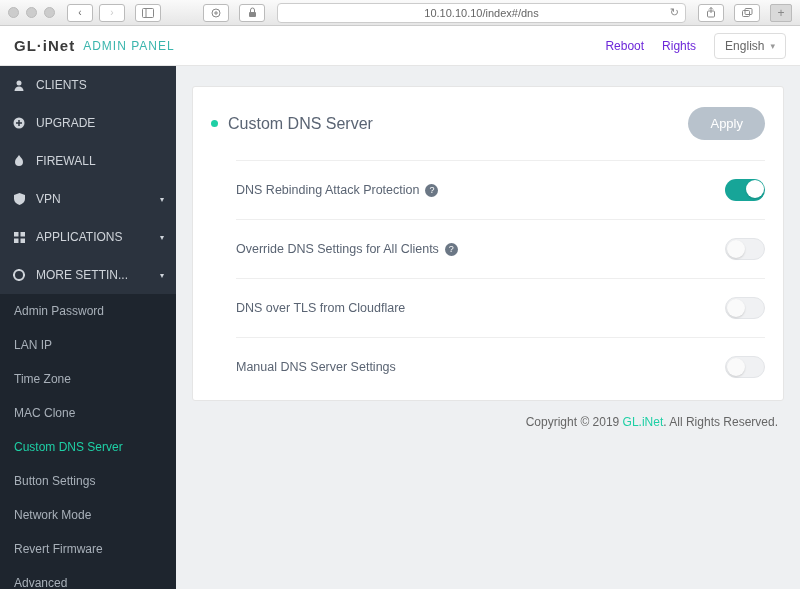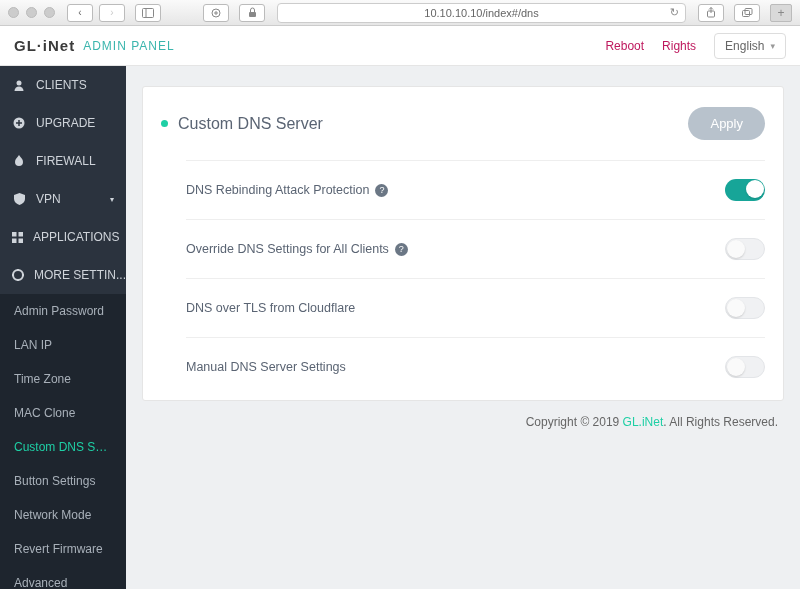--- a/index.html
+++ b/index.html
@@ -16,28 +16,28 @@
 .toolbar-btn { width: 26px; height: 18px; border: 1px solid #bbb; border-radius: 3px; background: #fff; display: flex; align-items: center; justify-content: center; font-size: 10px; color: #666; }
 .plus-tab { width: 22px; height: 18px; background: #d9d9d9; border: 1px solid #bbb; display: flex; align-items: center; justify-content: center; font-size: 12px; color: #888; border-radius: 2px; }
 
 
 .app { height: 563px; display: flex; flex-direction: column; background: #f5f5f5; }
 .topnav { height: 40px; background: #fff; border-bottom: 1px solid #e5e5e5; display: flex; align-items: center; padding: 0 14px; }
 .logo { font-size: 15px; font-weight: 600; color: #3a3a3a; letter-spacing: 1px; }
 .logo .dot { color: #3a3a3a; }
 .admin-panel-label { margin-left: 8px; font-size: 12px; color: #3ab5ad; letter-spacing: 1px; font-weight: 500; }
 .topnav-right { margin-left: auto; display: flex; align-items: center; gap: 18px; }
-.topnav-link { font-size: 12px; color: #be185d; cursor: pointer; }
+.topnav-link { font-size: 12px; color: #6d28d9; cursor: pointer; }
 .lang-select { border: 1px solid #ddd; border-radius: 4px; padding: 5px 10px; font-size: 12px; color: #666; display: flex; align-items: center; gap: 6px; cursor: pointer; background: #fff; }
 .lang-select .caret { font-size: 9px; color: #999; }
 
 .body-row { flex: 1; display: flex; overflow: hidden; }
 
 
-.sidebar { width: 126px; background: #2b333e; color: #cfd4da; overflow-y: auto; font-size: 12px; }
+.sidebar { width: 176px; background: #2b333e; color: #cfd4da; overflow-y: auto; font-size: 12px; }
 .sidebar::-webkit-scrollbar { width: 4px; }
 .side-item { display: flex; align-items: center; padding: 12px 12px; gap: 10px; cursor: pointer; color: #cfd4da; white-space: nowrap; }
 .side-item .icon { width: 14px; display: inline-flex; justify-content: center; color: #cfd4da; font-size: 12px; }
 .side-item .caret { margin-left: auto; font-size: 8px; color: #cfd4da; }
 .side-sub { background: #1e252e; }
 .side-sub .sub-item { padding: 10px 12px 10px 14px; cursor: pointer; color: #a8b0b9; font-size: 12px; white-space: nowrap; overflow: hidden; text-overflow: ellipsis; }
 .side-sub .sub-item.active { color: #1ecfa5; }
 
 
 .main { flex: 1; background: #eef0f2; padding: 20px 16px 16px 16px; overflow-y: auto; }

